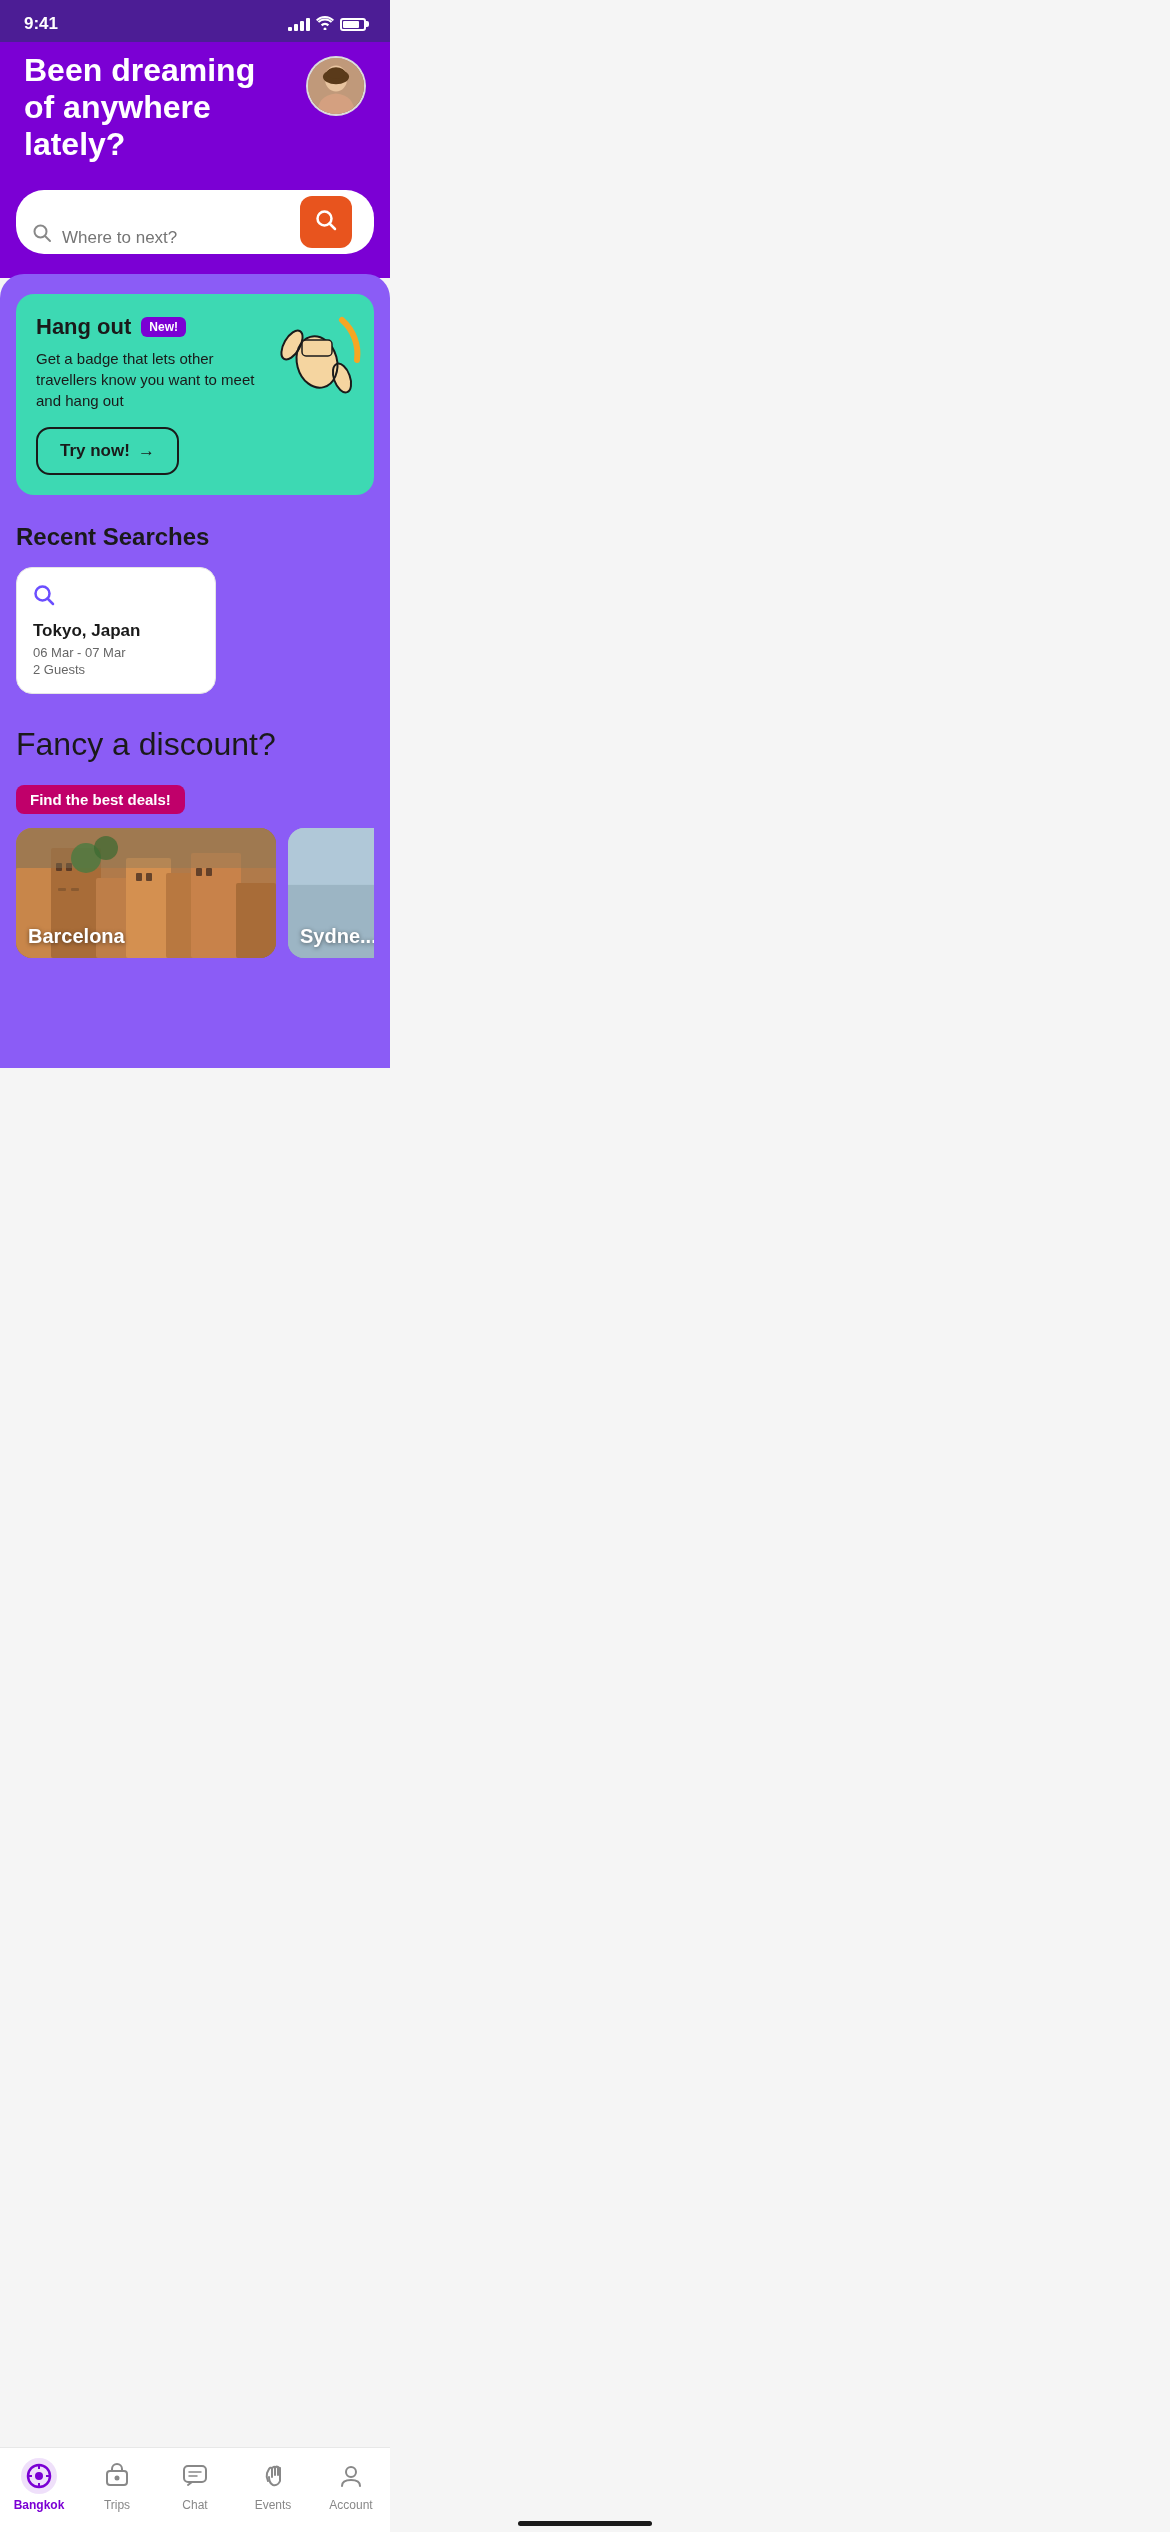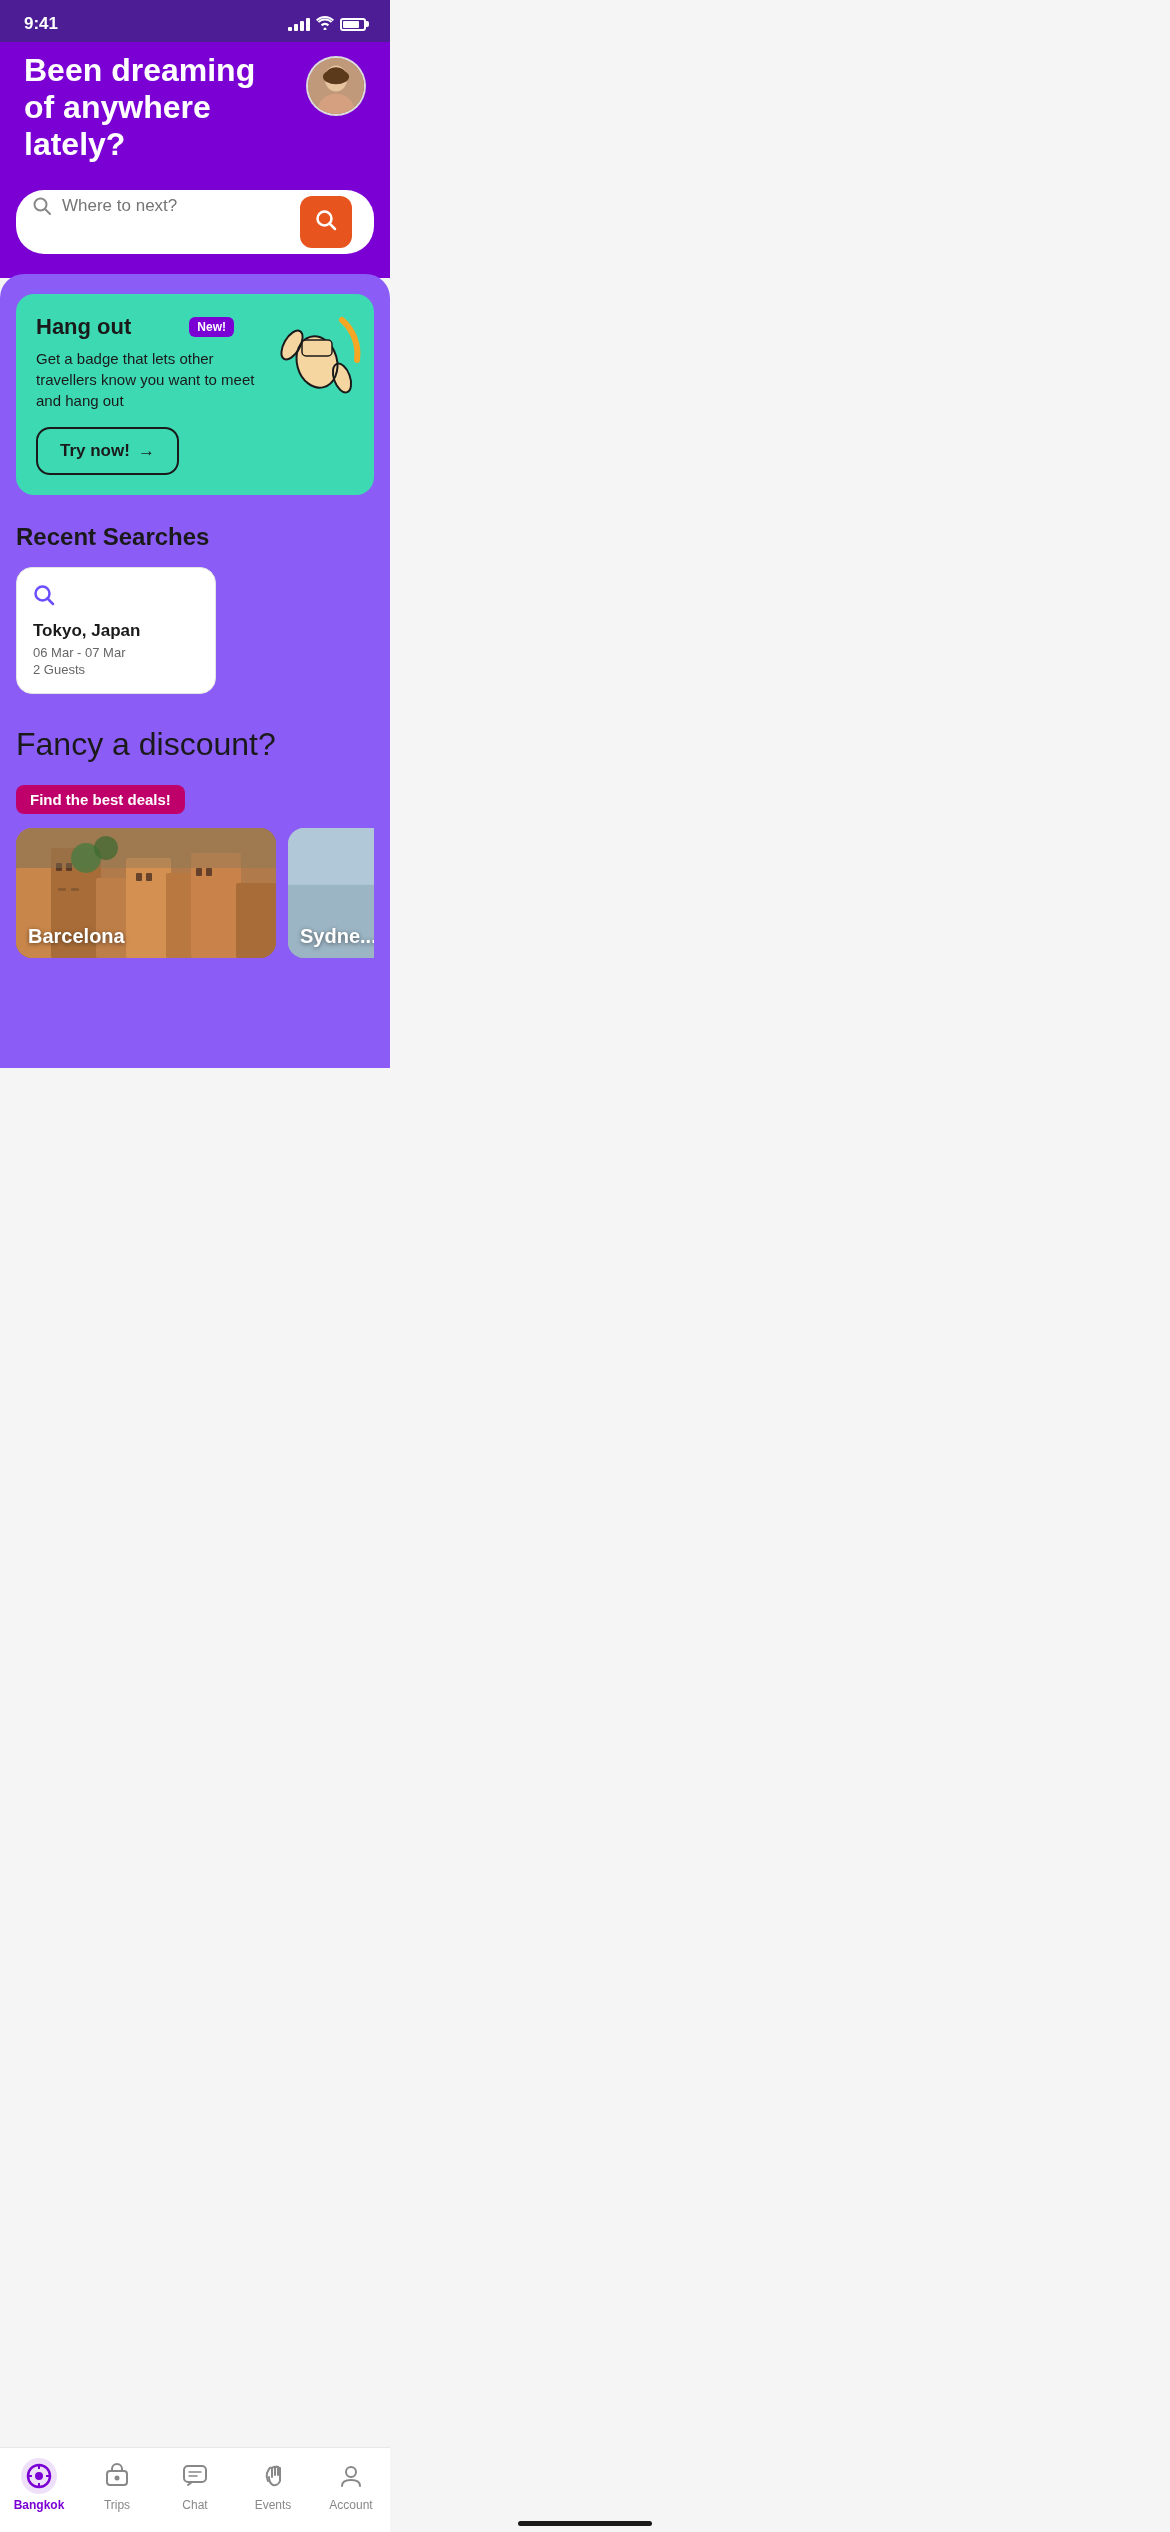--- a/index.html
+++ b/index.html
@@ -110,21 +110,21 @@
 
     
     .search-container {
       background: #7B00D4;
       padding: 0 16px 24px;
     }
     .search-bar {
       background: white;
       border-radius: 28px;
       display: flex;
-      align-items: flex-start;
+      align-items: flex-end;
       padding: 6px 22px 6px 16px;
       gap: 10px;
     }
     .search-icon-left {
       color: #888;
       font-size: 18px;
     }
     .search-input {
       flex: 1;
       border: none;
@@ -178,21 +178,20 @@
       font-weight: 800;
       color: #1a1a1a;
     }
     .new-badge {
       background: #7B00D4;
       color: white;
       font-size: 12px;
       font-weight: 700;
       padding: 3px 8px;
       border-radius: 6px;
-      margin-left: 48px;
     }
     .banner-desc {
       font-size: 15px;
       color: #1a1a1a;
       line-height: 1.4;
       max-width: 240px;
       margin-bottom: 16px;
     }
     .try-now-btn {
       border: 2.5px solid #1a1a1a;

